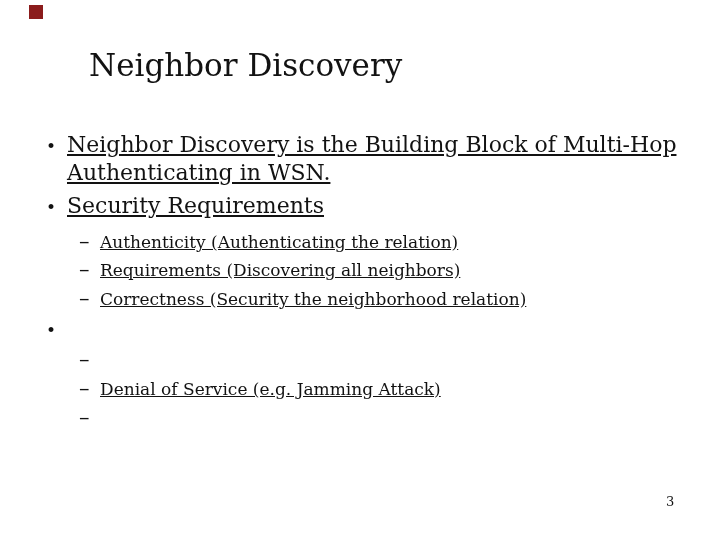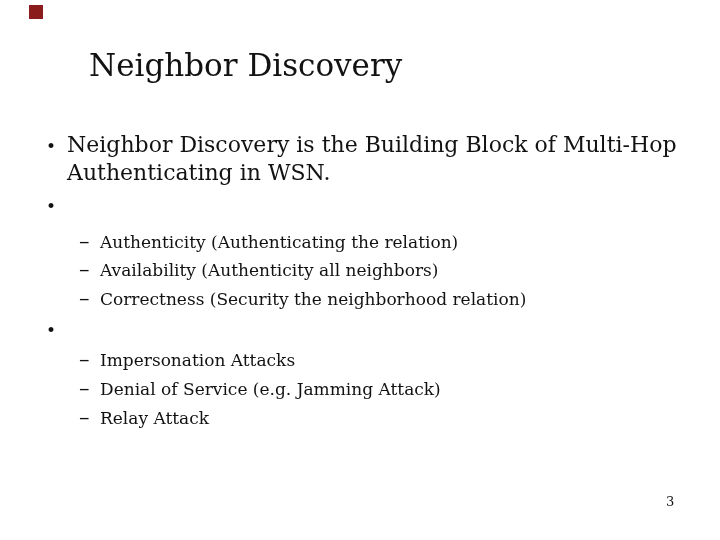--- a/index.html
+++ b/index.html
@@ -54,21 +54,21 @@
     width: 21px;
     font-size: 17px;
     flex: 0 0 21px;
   }
   .b2 .marker {
     display: inline-block;
     width: 21px;
     font-size: 21px;
     flex: 0 0 21px;
   }
-  .line { display: block; }
+  .line { display: block; text-decoration: underline; }
   .page-number {
     position: absolute;
     left: 666px;
     top: 494px;
     font-size: 13px;
     line-height: 16px;
   }
 </style>
 </head>
 <body>
@@ -82,63 +82,60 @@
   <div class="row b1" style="top:131px">
     <span class="marker">•</span>
     <span class="text-lines">
       <span class="line">Neighbor Discovery is the Building Block of Multi-Hop</span>
       <span class="line">Authenticating in WSN.</span>
     </span>
   </div>
 
   <div class="row b1" style="top:192px">
     <span class="marker">•</span>
+    <span class="text-lines">
+      <span class="line">Security Requirements</span>
+    </span>
   </div>
 
   <div class="row b2" style="top:227px">
     <span class="marker">–</span>
     <span class="text-lines">
       <span class="line">Authenticity (Authenticating the relation)</span>
     </span>
   </div>
 
   <div class="row b2" style="top:255px">
     <span class="marker">–</span>
     <span class="text-lines">
-      <span class="line">Availability (Authenticity all neighbors)</span>
+      <span class="line">Requirements (Discovering all neighbors)</span>
     </span>
   </div>
 
   <div class="row b2" style="top:284px">
     <span class="marker">–</span>
     <span class="text-lines">
       <span class="line">Correctness (Security the neighborhood relation)</span>
     </span>
   </div>
 
   <div class="row b1" style="top:316px">
     <span class="marker">•</span>
   </div>
 
   <div class="row b2" style="top:345px">
     <span class="marker">–</span>
-    <span class="text-lines">
-      <span class="line">Impersonation Attacks</span>
-    </span>
   </div>
 
   <div class="row b2" style="top:374px">
     <span class="marker">–</span>
     <span class="text-lines">
       <span class="line">Denial of Service (e.g. Jamming Attack)</span>
     </span>
   </div>
 
   <div class="row b2" style="top:403px">
     <span class="marker">–</span>
-    <span class="text-lines">
-      <span class="line">Relay Attack</span>
-    </span>
   </div>
 
   <div class="page-number">3</div>
 
 </div>
 
 </body></html>

